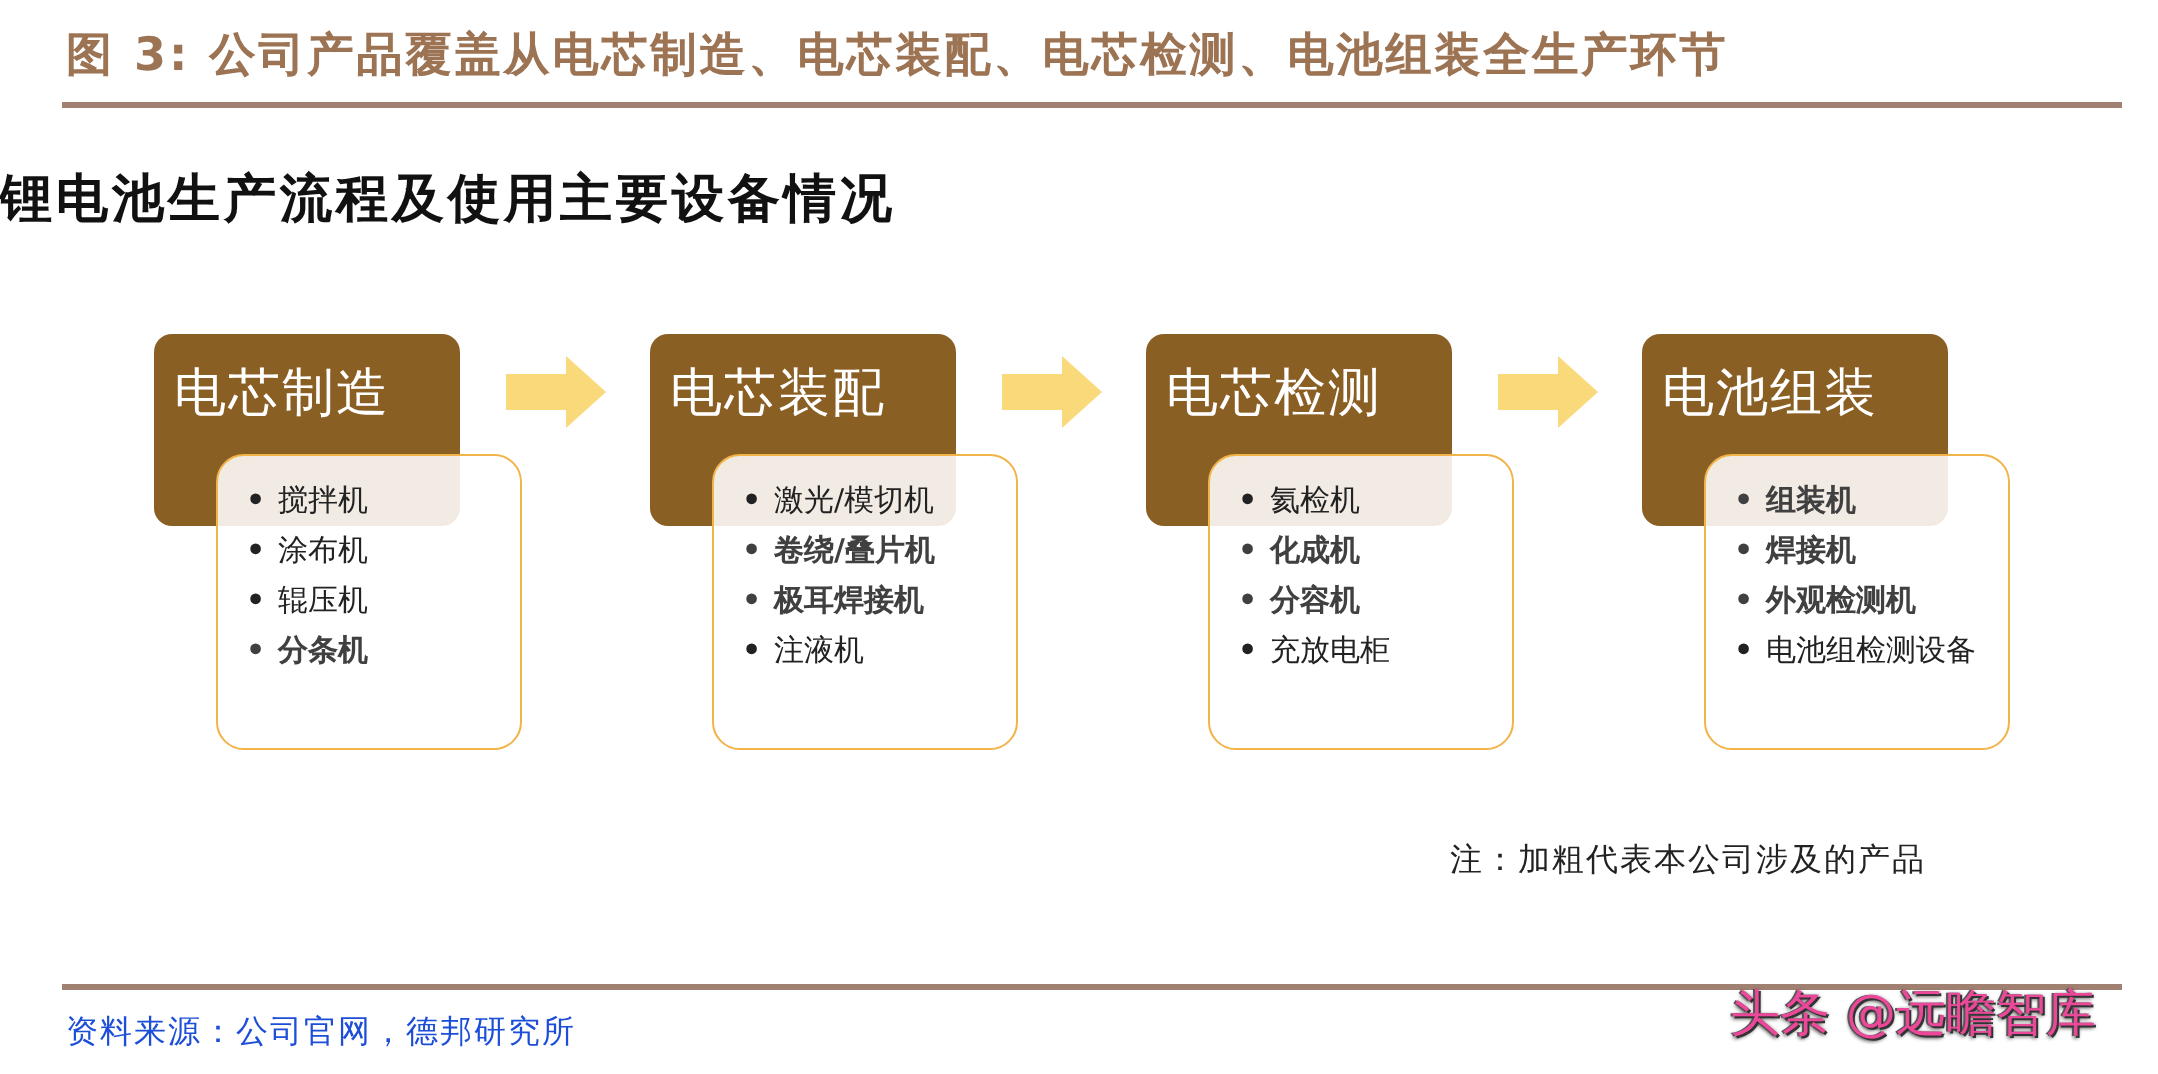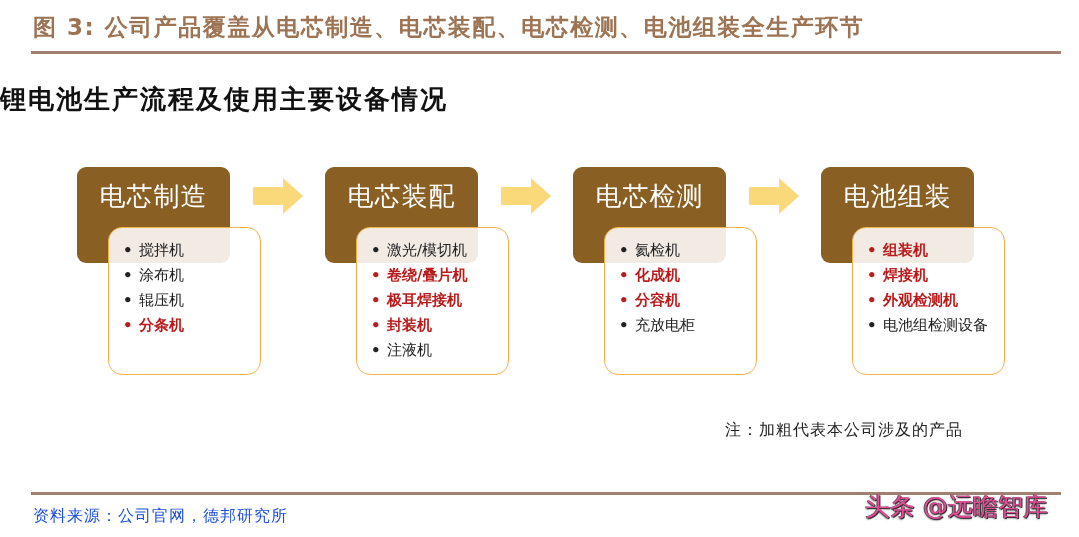--- a/index.html
+++ b/index.html
@@ -6,29 +6,29 @@
   body { width:1079px; height:537px; position:relative; overflow:hidden;
          font-family: "DejaVu Serif", "Liberation Serif", serif; }
   .fig-title { position:absolute; left:33px; top:12px; font-size:23px; font-weight:bold;
                color:#9C7353; letter-spacing:1.5px; font-family:"DejaVu Sans","Liberation Sans",sans-serif; }
   .rule-top { position:absolute; left:31px; top:51px; width:1030px; height:3px; background:#A08070; }
   .diagram-title { position:absolute; left:0; width:1079px; top:82px; text-align:left;
                    font-size:26px; font-weight:bold; color:#111; letter-spacing:2px; }
   .stage { position:absolute; }
   .stage-head { position:absolute; left:0; top:0; width:153px; height:96px; background:#8A5F24;
                 border-radius:9px; }
-  .stage-head span { position:absolute; left:0; width:153px; top:12px; text-align:center;
-                     color:#fff; font-size:26px; letter-spacing:1px; }
+  .stage-head span { position:absolute; left:0; width:153px; top:12px; text-align:left;
+                     color:#fff; font-size:26px; letter-spacing:1px;padding-left:10px; }
   .stage-list { position:absolute; left:31px; top:60px; width:153px; height:148px;
                 background:rgba(255,255,255,0.88); border:1.5px solid #F2B349; border-radius:14px;
                 box-sizing:border-box; padding:10px 6px 0 14px; }
   .stage-list ul { list-style:none; margin:0; padding:0; }
   .stage-list li { font-size:15px; line-height:25px; color:#222; position:relative; padding-left:16px; }
   .stage-list li::before { content:"•"; position:absolute; left:0; top:0; font-weight:bold; }
-  .stage-list li.bold { font-weight:bold; color:#b91c1c; }
+  .stage-list li.bold { font-weight:bold; color:#404040; }
   .arrow { position:absolute; width:50px; height:36px; }
   .note { position:absolute; left:725px; top:420px; font-size:16px; color:#222; letter-spacing:1px; }
   .rule-bottom { position:absolute; left:31px; top:492px; width:1030px; height:3px; background:#A08070; }
   .source { position:absolute; left:33px; top:506px; font-size:16px; color:#1d4ed8; letter-spacing:1px; }
   .watermark { position:absolute; left:865px; top:490px; font-size:25px; color:#ec4899;
                font-family:"DejaVu Sans","Liberation Sans",sans-serif;
                text-shadow: 1px 1px 0 #333, -1px 0 0 #555, 0 1px 2px #000; }
 </style>
 </head>
 <body>
@@ -58,21 +58,20 @@
 
 <div class="stage" style="left:325px;top:167px;">
   <div class="stage-head">
       <span>电芯装配</span>
     </div>
   <div class="stage-list">
     <ul>
       <li>激光/模切机</li>
       <li class="bold">卷绕/叠片机</li>
       <li class="bold">极耳焊接机</li>
-      <li class="bold">封装机</li>
       <li>注液机</li>
     </ul>
   </div>
 </div>
 
 <svg class="arrow" style="left:501px;top:178px;" viewBox="0 0 50 36">
   <polygon points="0,9 30,9 30,0 50,18 30,36 30,27 0,27" fill="#FAD97A"></polygon>
 </svg>
 
 <div class="stage" style="left:573px;top:167px;">

